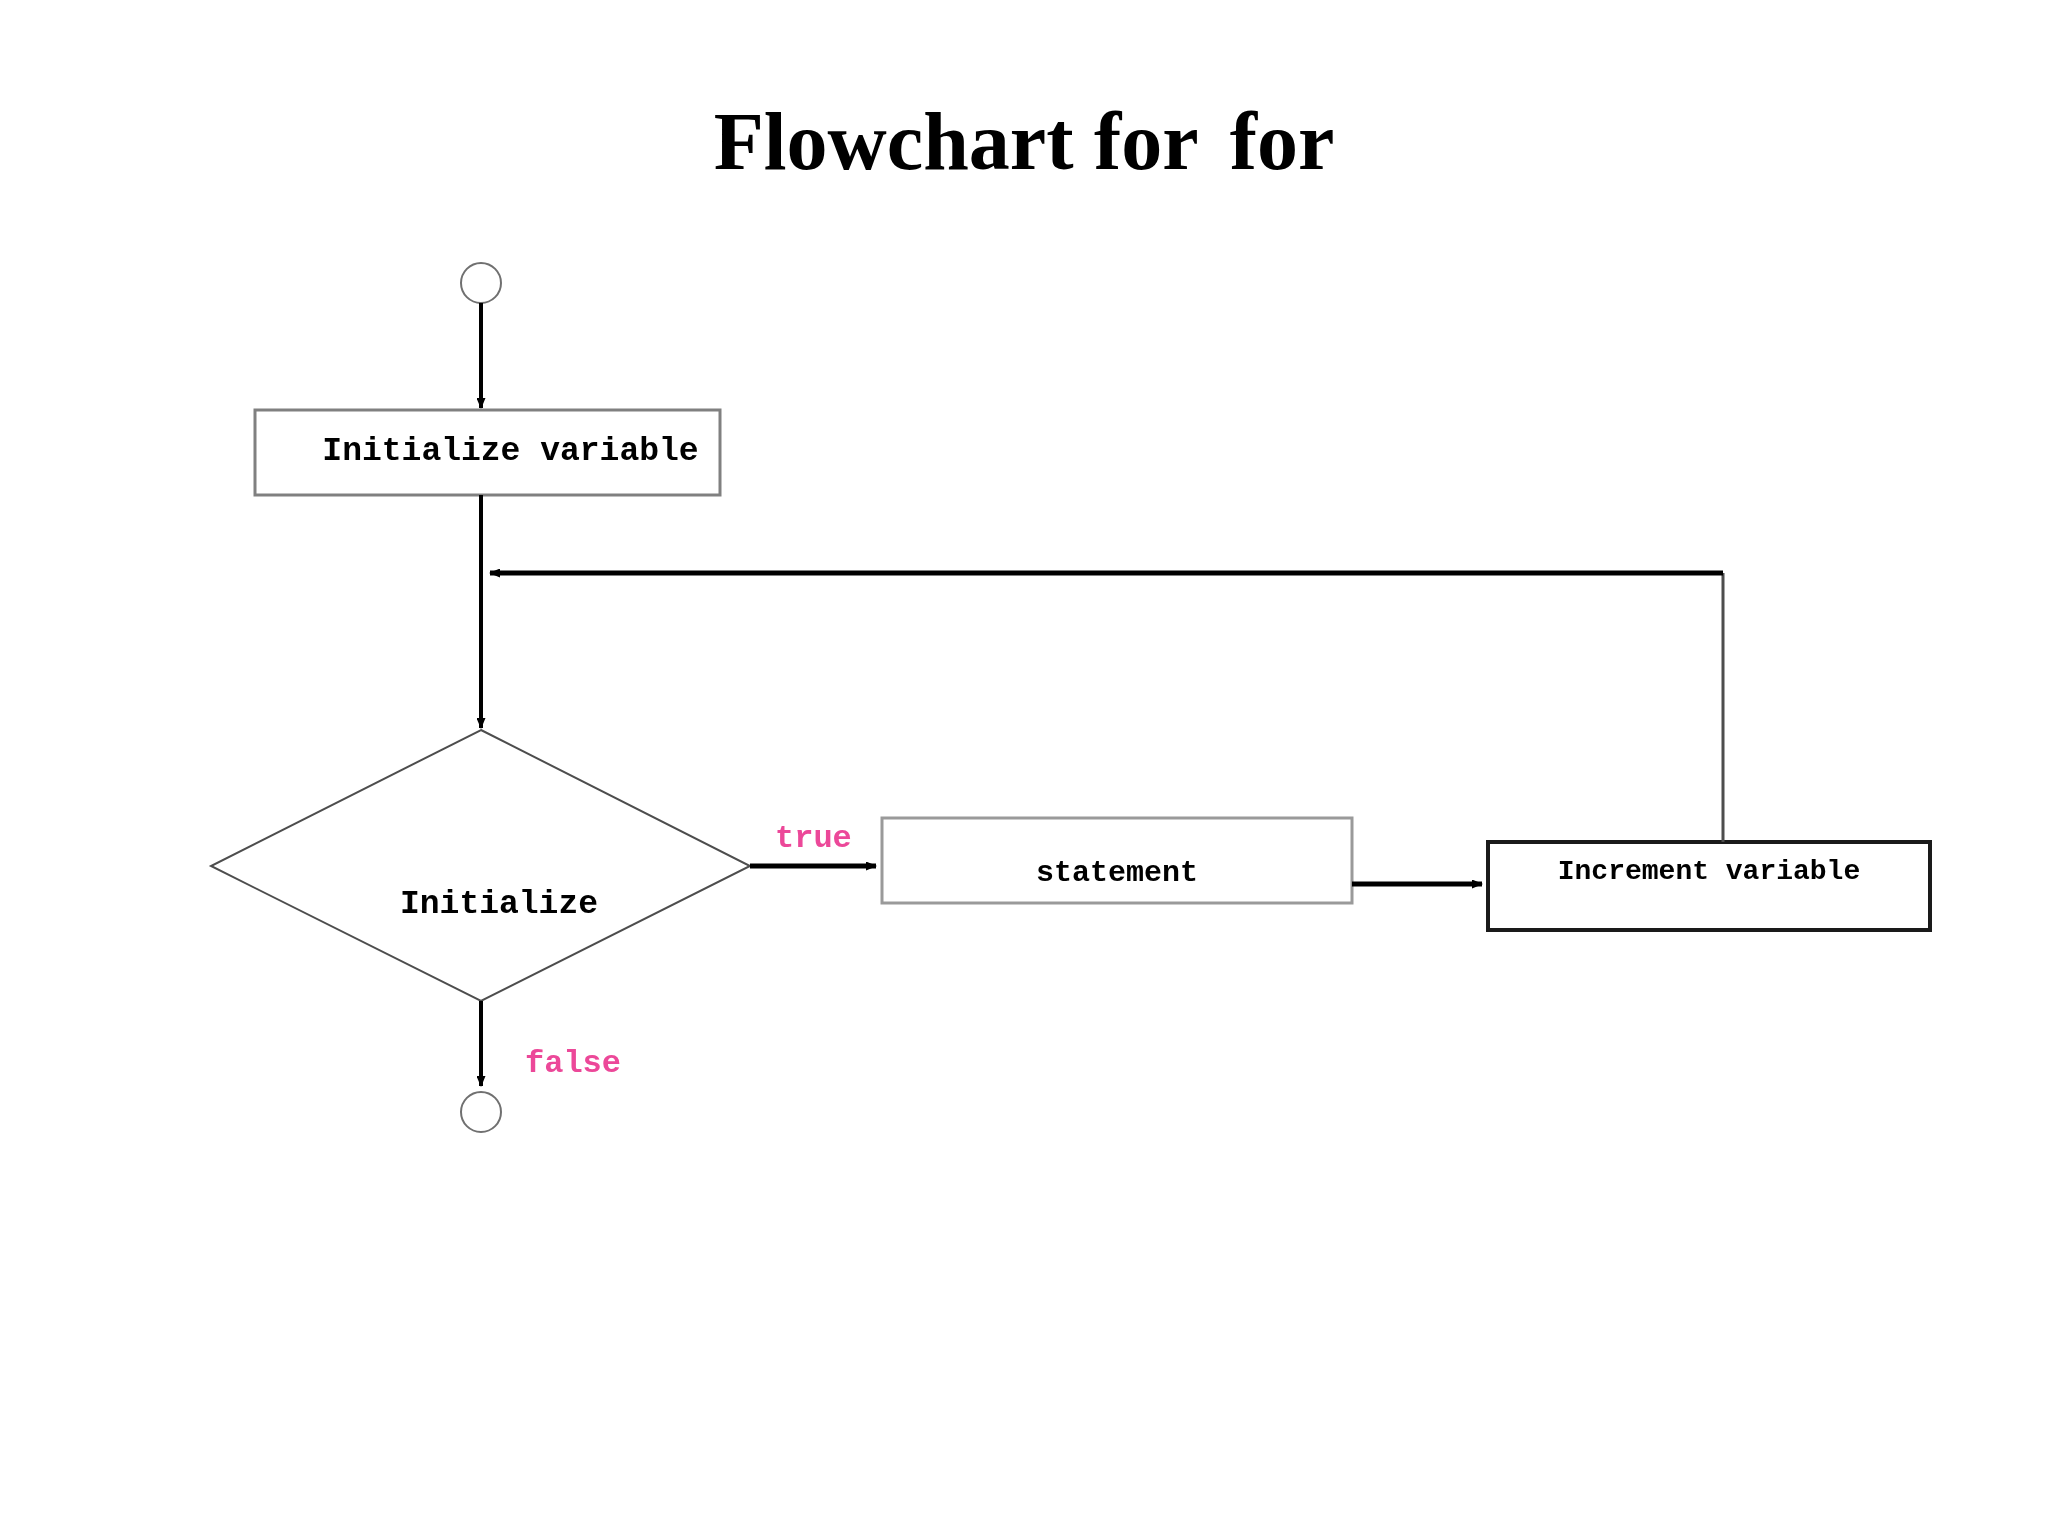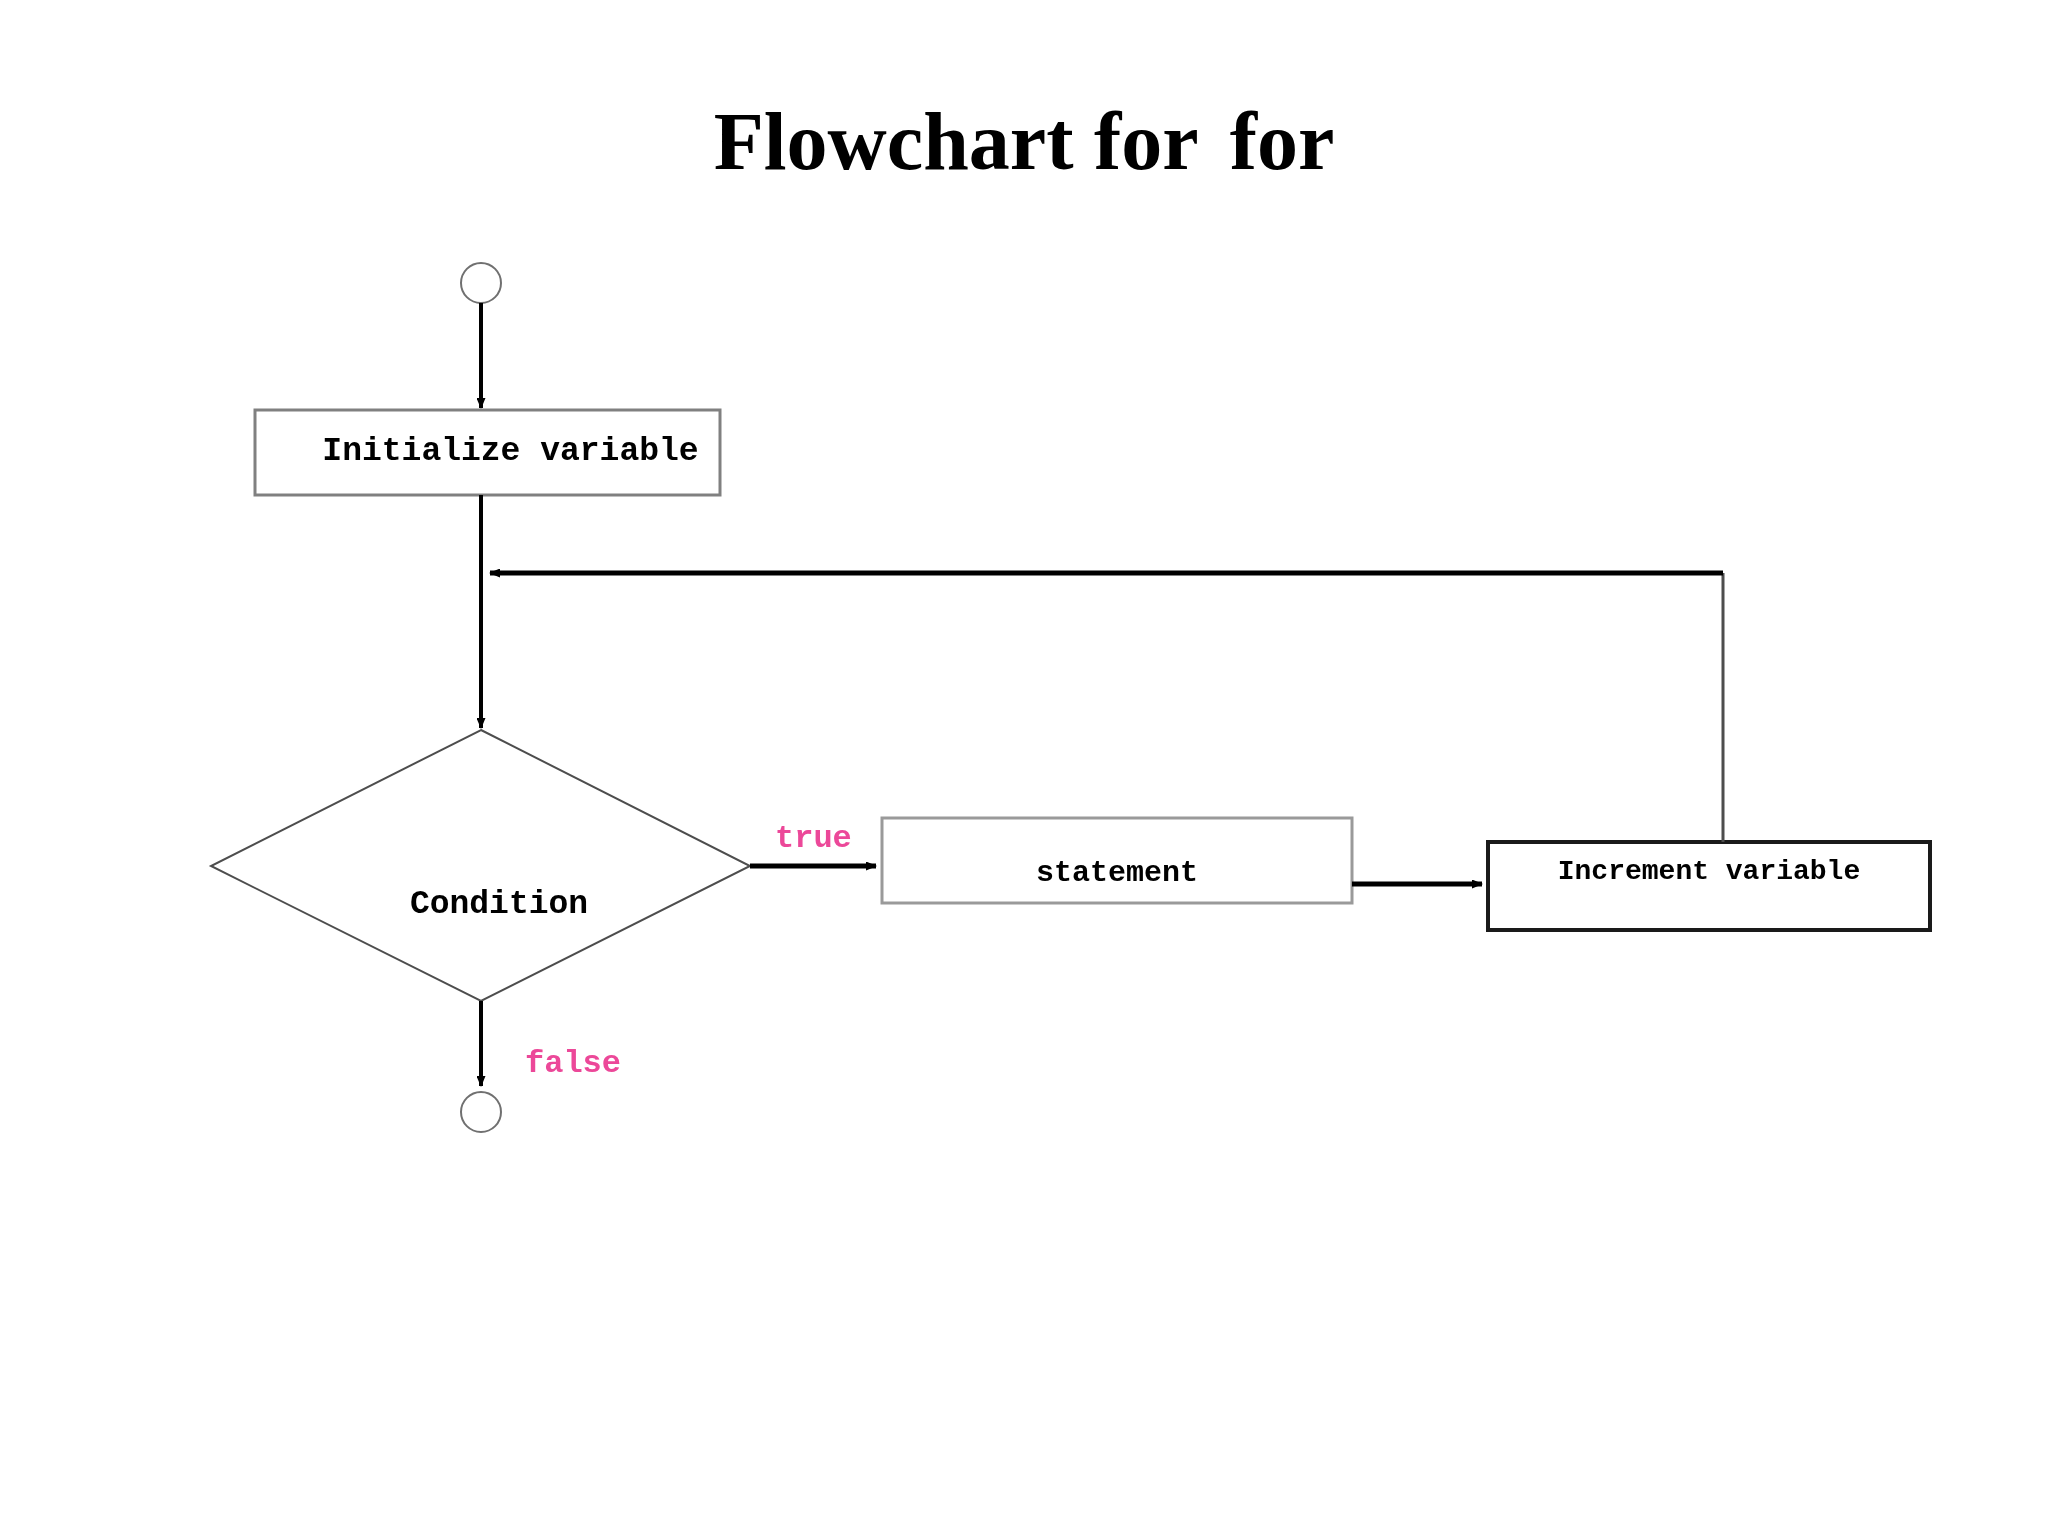--- a/index.html
+++ b/index.html
@@ -123,21 +123,21 @@
     <line x1="1723" y1="573" x2="490" y2="573" stroke="#000000" stroke-width="5" marker-end="url(#arrowhead-left)"></line>
 
     <line x1="481" y1="1001" x2="481" y2="1086" stroke="#000000" stroke-width="4" marker-end="url(#arrowhead)"></line>
 
     <circle cx="481" cy="1112" r="20" fill="#ffffff" stroke="#707070" stroke-width="2"></circle>
   </svg>
 
   <div class="node-label label-initialize">Initialize variable</div>
 
   <div class="node-label label-condition">
-    <span class="cond-line1">Condition</span>
+    <span class="cond-line1">Initialize</span>
   </div>
 
   <div class="node-label label-statement">statement</div>
 
   <div class="node-label label-increment">Increment variable</div>
 
   <div class="edge-label label-true">true</div>
 
   <div class="edge-label label-false">false</div>
 

